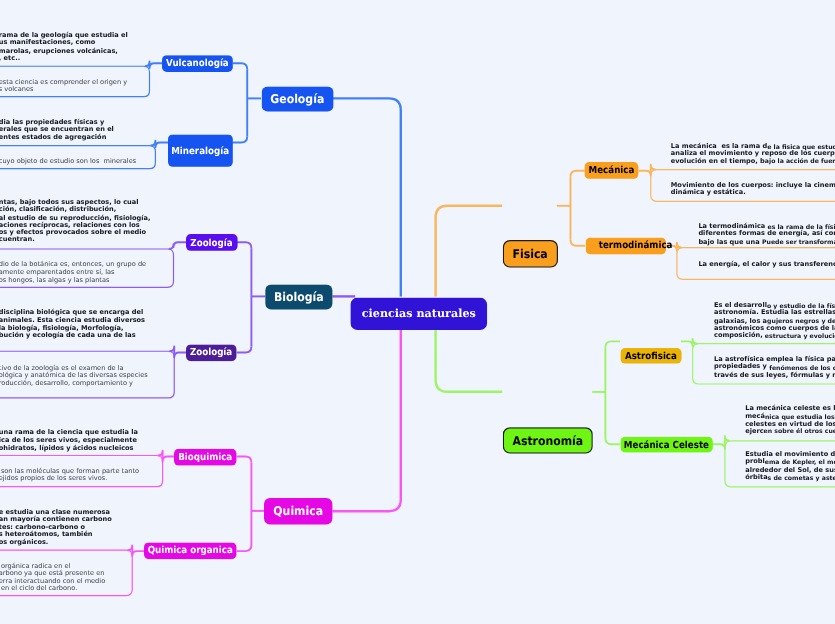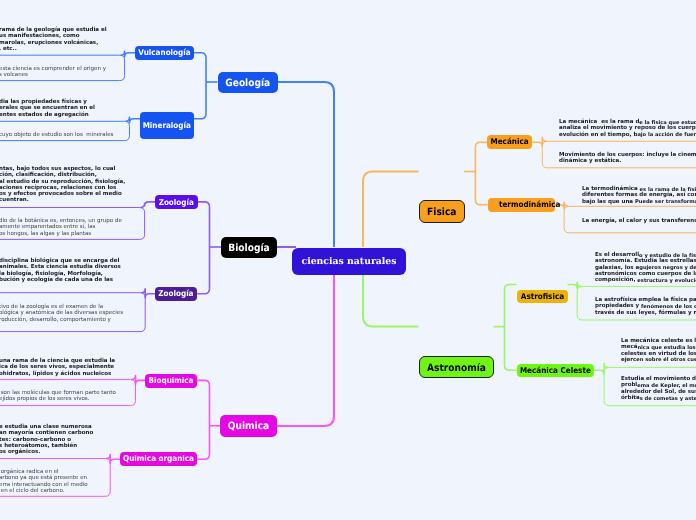--- a/index.html
+++ b/index.html
@@ -82,21 +82,21 @@
 us manifestaciones, como
 marolas, erupciones volcánicas,
 , etc..</div>
     <div class="txt note" style="left: -1px; top: 65.65px;">esta ciencia es comprender el origen y
 s volcanes</div>
     <div class="node l2 light" style="left: 140px; top: 112px; width: 53.5px; height: 27px; background: rgb(21, 84, 240);">Mineralogía</div>
     <div class="txt title" style="left: -1px; top: 99.25px;">dia las propiedades físicas y
 erales que se encuentran en el
 entes estados de agregación</div>
     <div class="txt note" style="left: -1px; top: 132.05px;">cuyo objeto de estudio son los  minerales</div>
-    <div class="node l1" style="left: 221px; top: 236.5px; width: 56px; height: 21px; background: #000000;">Biología</div>
+    <div class="node l1" style="left: 221px; top: 236.5px; width: 56px; height: 21px; background: #0c4a6e;">Biología</div>
     <div class="node l2 light" style="left: 155px; top: 194.7px; width: 42.5px; height: 14.3px; background: rgb(90, 14, 240);">Zoología</div>
     <div class="txt title" style="left: -1px; top: 166.05px;">ntas, bajo todos sus aspectos, lo cual
 ción, clasificación, distribución,
 al estudio de su reproducción, fisiología,
 aciones recíprocas, relaciones con los
 os y efectos provocados sobre el medio
 cuentran.</div>
     <div class="txt note" style="left: -1px; top: 217.65px;">dio de la botánica es, entonces, un grupo de
 amente emparentados entre sí, las
 os hongos, las algas y las plantas</div>

